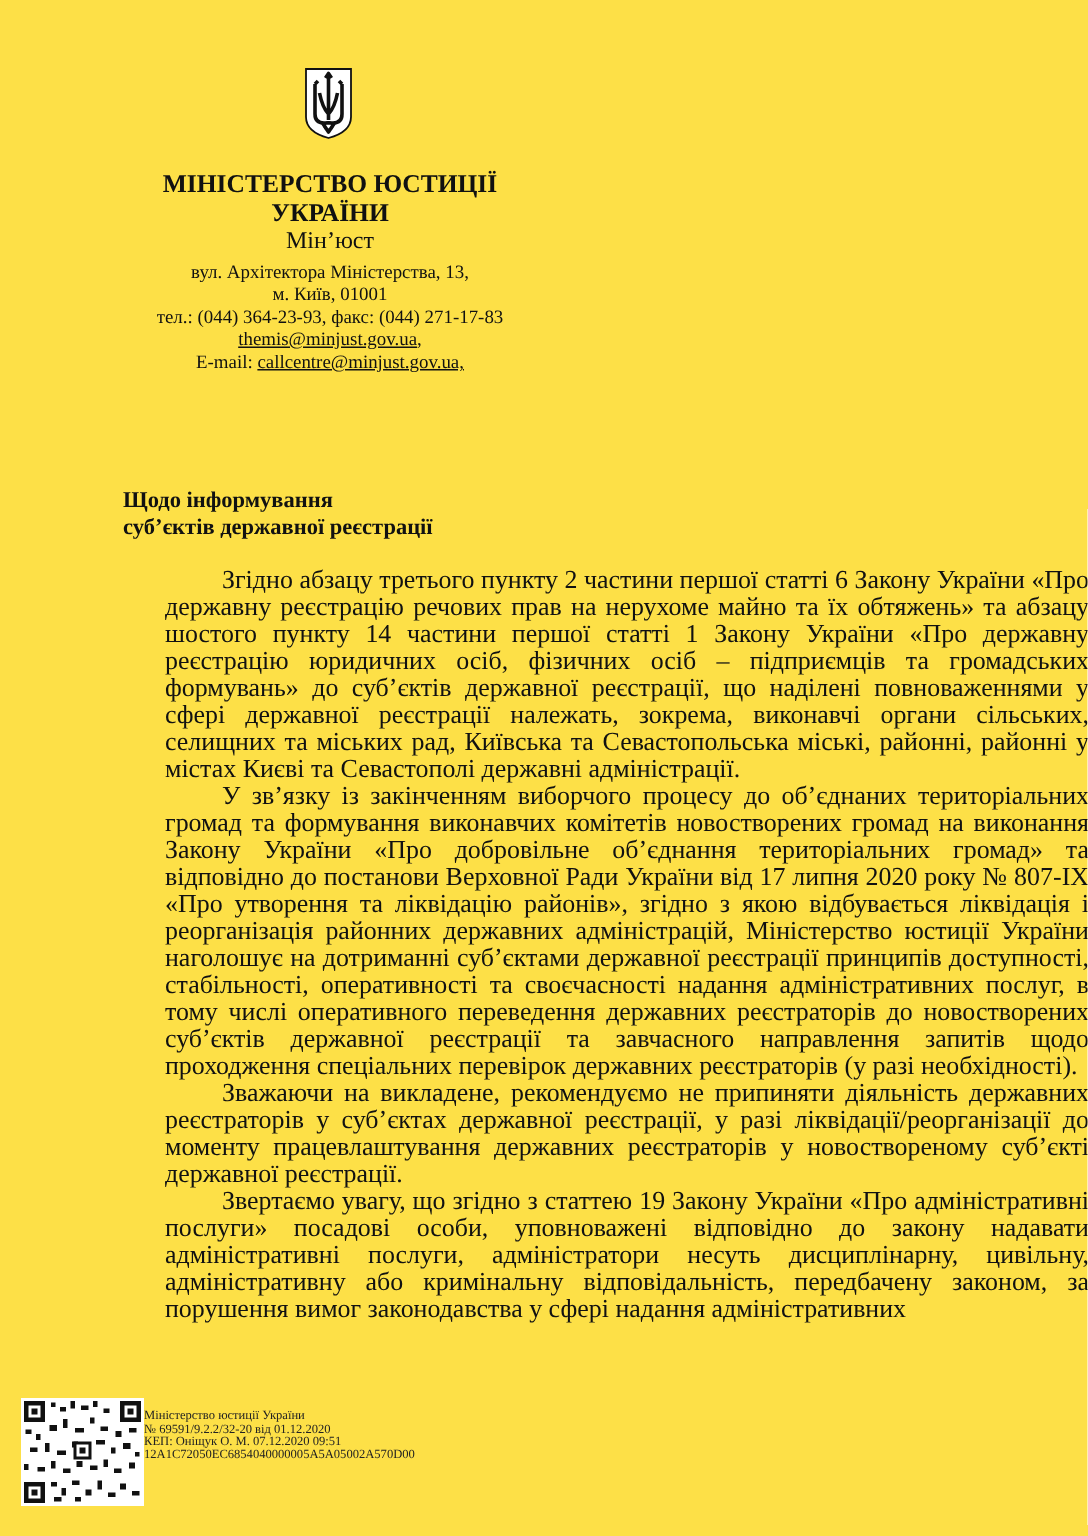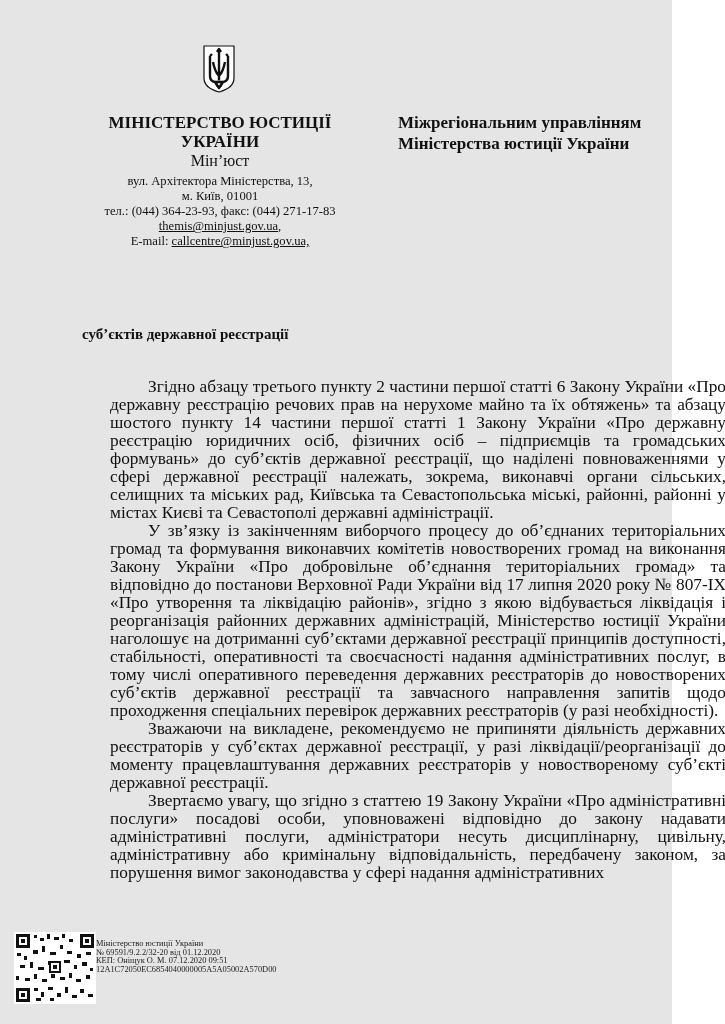--- a/index.html
+++ b/index.html
@@ -1,17 +1,17 @@
 <!DOCTYPE html>
 <html><head>
 <meta charset="utf-8">
 <style>
   html, body { margin: 0; padding: 0; background: #ffffff; }
   body { width: 725px; height: 1024px; position: relative; overflow: hidden; font-family: "Liberation Serif", serif; color: #111; }
-  .page { position: absolute; left: 0; top: 0; width: 672px; height: 1024px; background: #e5e5e5; }
+  .page { position: absolute; left: 0; top: 0; width: 725px; height: 1024px; background: #fde047; }
 
   .crest { position: absolute; left: 202px; top: 44px; width: 34px; height: 50px; }
 
   .left-header { position: absolute; left: 80px; top: 113px; width: 280px; text-align: center; }
   .ministry-name { font-weight: bold; font-size: 17px; line-height: 19px; margin: 0; }
   .ministry-short { font-size: 16px; line-height: 20px; margin: 0; }
   .contact-line { font-size: 12.6px; line-height: 15px; margin: 0; white-space: nowrap; }
   .u-link { text-decoration: underline; }
   .web-link { color: #1f3fd4; text-decoration: underline; }
 
@@ -44,26 +44,23 @@
     <p class="ministry-name">МІНІСТЕРСТВО ЮСТИЦІЇ</p>
     <p class="ministry-name">УКРАЇНИ</p>
     <p class="ministry-short">Мін’юст</p>
     <p class="contact-line" style="margin-top:3px">вул. Архітектора Міністерства, 13,</p>
     <p class="contact-line">м. Київ, 01001</p>
     <p class="contact-line">тел.: (044) 364-23-93, факс: (044) 271-17-83</p>
     <p class="contact-line"><span class="u-link">themis@minjust.gov.ua</span><span>,</span></p>
     <p class="contact-line"><span>E-mail: </span><span class="u-link">callcentre@minjust.gov.ua,</span></p>
   </div>
 
-  <div class="addressee">
-    <p>Міжрегіональним управлінням</p>
-    <p>Міністерства юстиції України</p>
-  </div>
 
   <div class="subject">
+    <p>Щодо інформування</p>
     <p>суб’єктів державної реєстрації</p>
   </div>
 
   <div class="body-text">
     <p>Згідно абзацу третього пункту 2 частини першої статті 6 Закону України «Про державну реєстрацію речових прав на нерухоме майно та їх обтяжень» та абзацу шостого пункту 14 частини першої статті 1 Закону України «Про державну реєстрацію юридичних осіб, фізичних осіб – підприємців та громадських формувань» до суб’єктів державної реєстрації, що наділені повноваженнями у сфері державної реєстрації належать, зокрема, виконавчі органи сільських, селищних та міських рад, Київська та Севастопольська міські, районні, районні у містах Києві та Севастополі державні адміністрації.</p>
     <p>У зв’язку із закінченням виборчого процесу до об’єднаних територіальних громад та формування виконавчих комітетів новостворених громад на виконання Закону України «Про добровільне об’єднання територіальних громад» та відповідно до постанови Верховної Ради України від 17 липня 2020 року № 807-IX «Про утворення та ліквідацію районів», згідно з якою відбувається ліквідація і реорганізація районних державних адміністрацій, Міністерство юстиції України наголошує на дотриманні суб’єктами державної реєстрації принципів доступності, стабільності, оперативності та своєчасності надання адміністративних послуг, в тому числі оперативного переведення державних реєстраторів до новостворених суб’єктів державної реєстрації та завчасного направлення запитів щодо проходження спеціальних перевірок державних реєстраторів (у разі необхідності).</p>
     <p>Зважаючи на викладене, рекомендуємо не припиняти діяльність державних реєстраторів у суб’єктах державної реєстрації, у разі ліквідації/реорганізації до моменту працевлаштування державних реєстраторів у новоствореному суб’єкті державної реєстрації.</p>
     <p>Звертаємо увагу, що згідно з статтею 19 Закону України «Про адміністративні послуги» посадові особи, уповноважені відповідно до закону надавати адміністративні послуги, адміністратори несуть дисциплінарну, цивільну, адміністративну або кримінальну відповідальність, передбачену законом, за порушення вимог законодавства у сфері надання адміністративних</p>
   </div>
 

